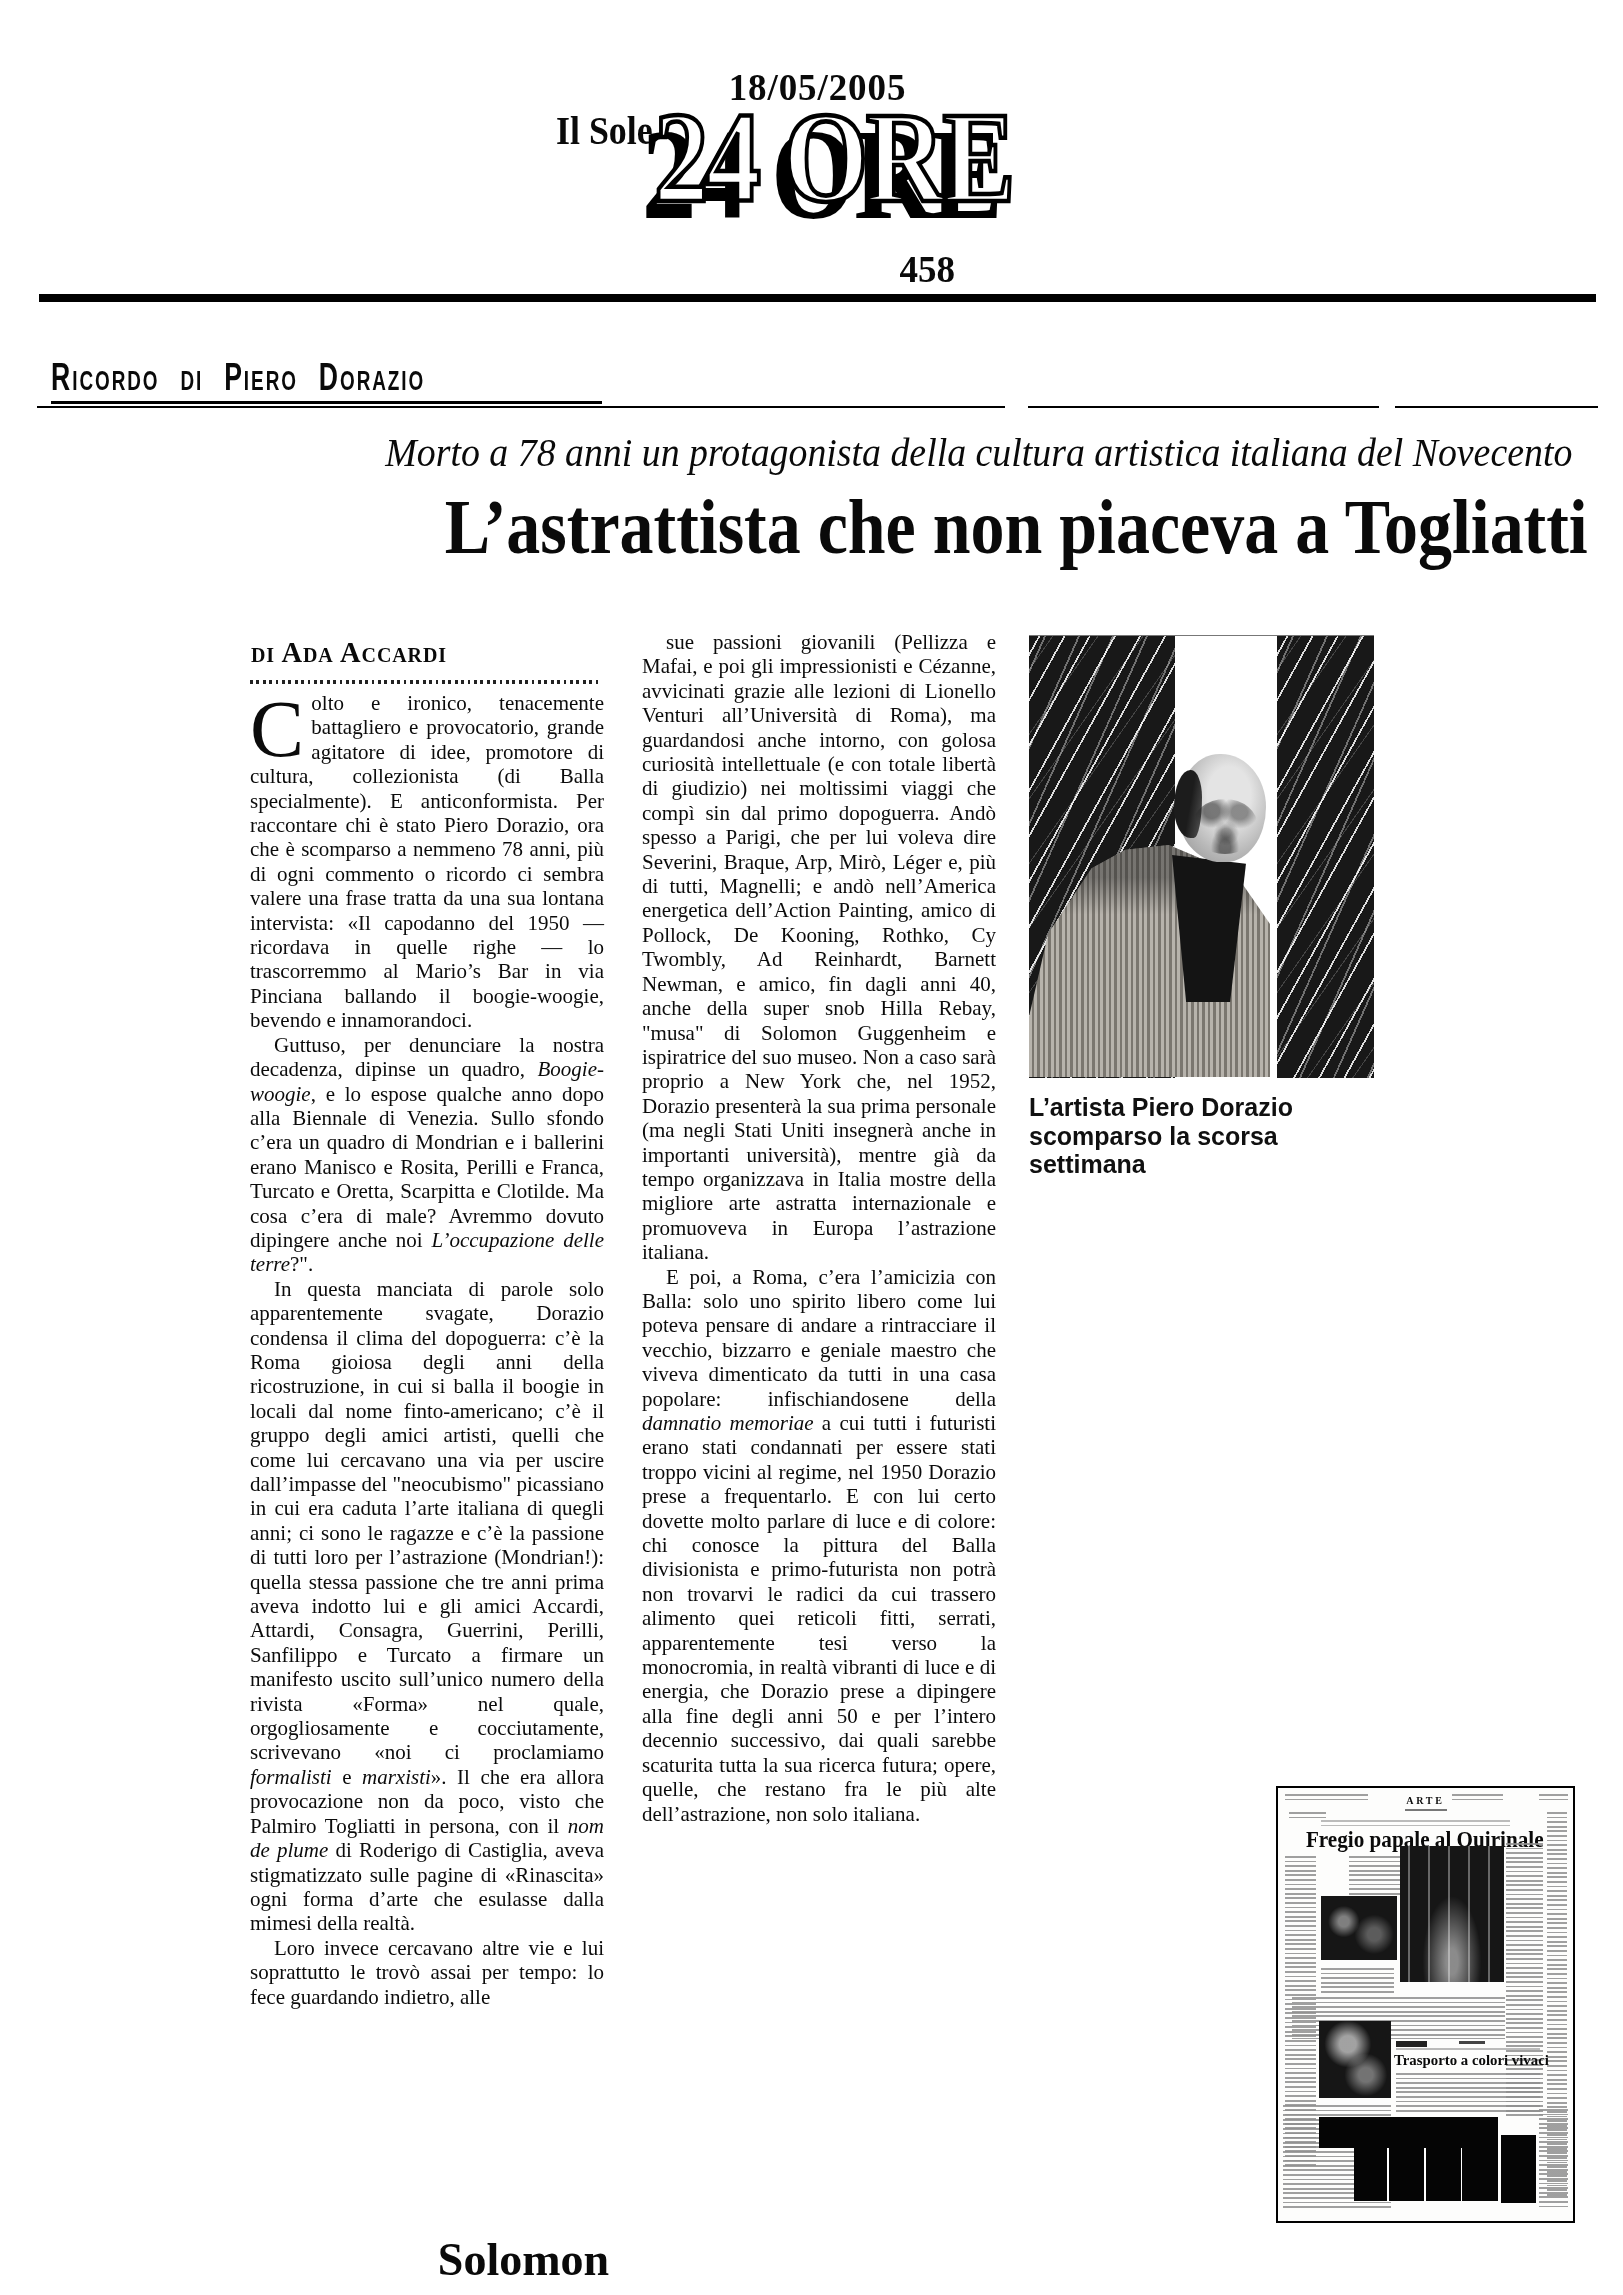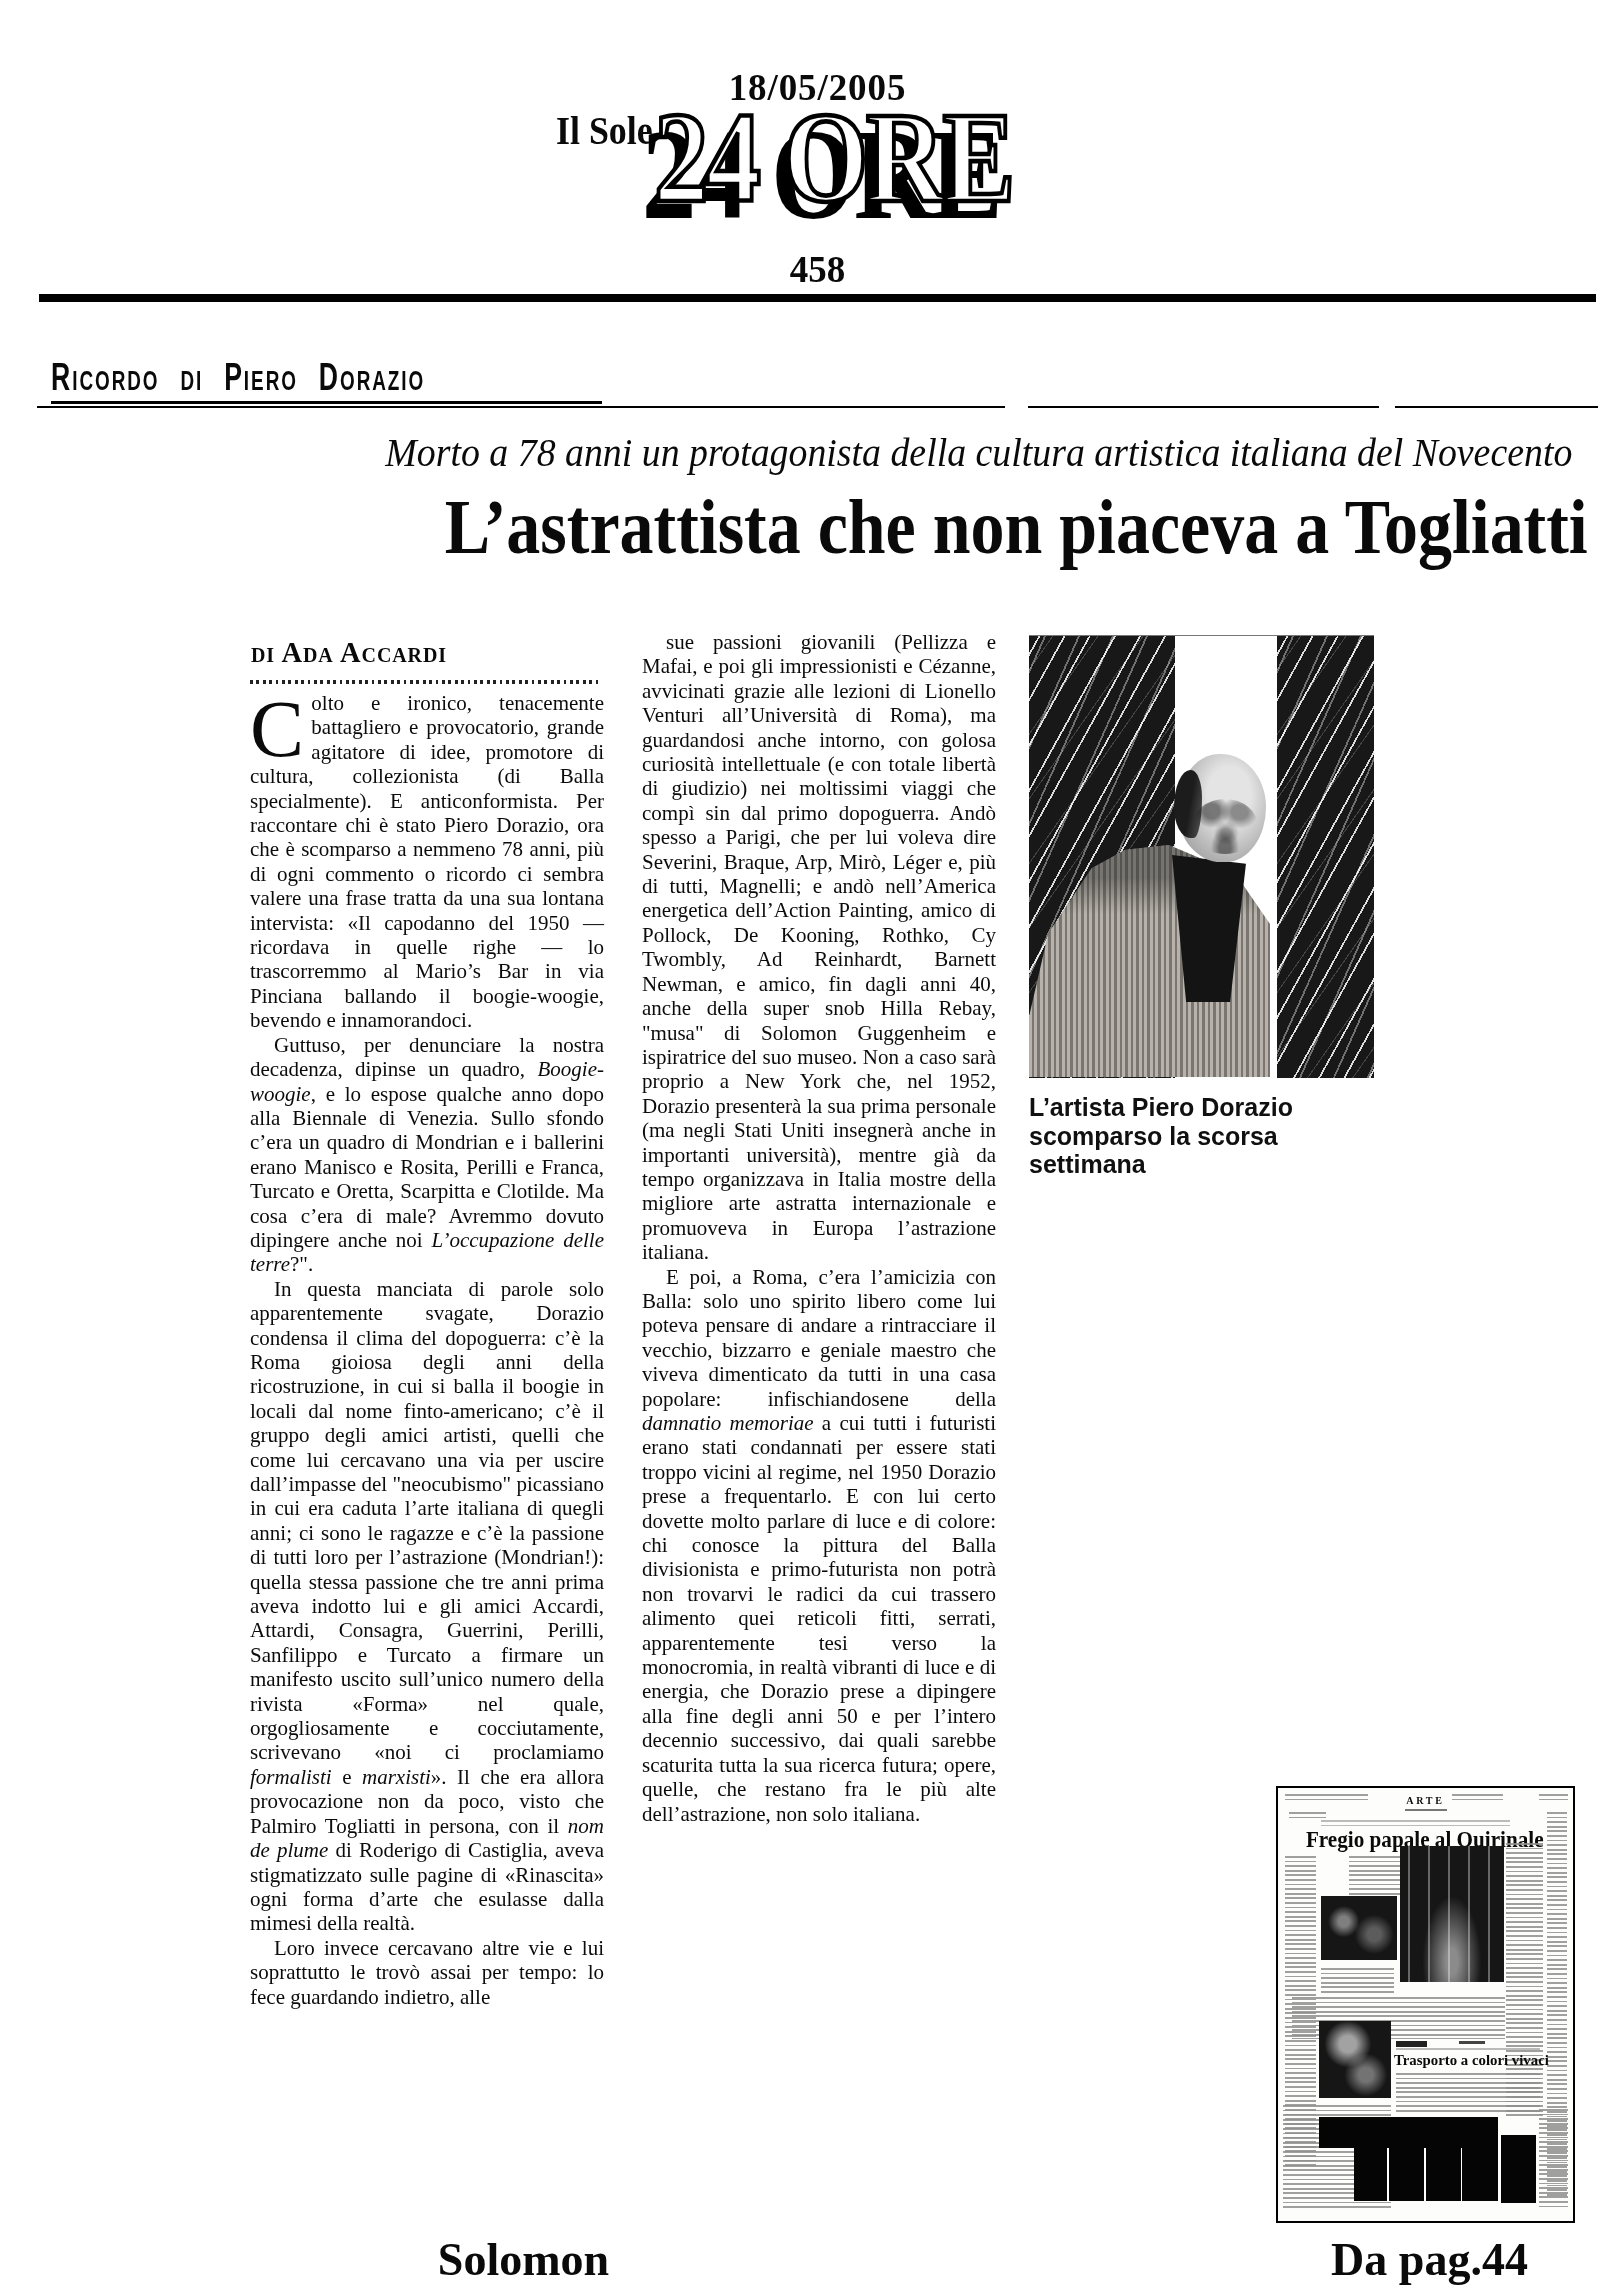--- a/index.html
+++ b/index.html
@@ -8,21 +8,21 @@
   .abs{position:absolute;}
   .serif{font-family:"Liberation Serif",serif;}
 
   
   #masthead-date{left:680px;top:66px;width:275px;text-align:center;
     font-weight:bold;font-size:37px;letter-spacing:0.9px;}
   #logo-prefix{left:556px;top:108px;font-weight:bold;font-size:39px;transform:scaleX(.92);transform-origin:left top;}
   #logo-main{left:654px;top:92px;font-weight:bold;font-size:130px;line-height:1;
     color:#fff;-webkit-text-stroke:4.6px #000;text-shadow:-14.7px 16.5px 0 #000;
     letter-spacing:-2.8px;transform:scaleX(.84);transform-origin:left top;white-space:nowrap;}
-  #masthead-page{left:680px;top:248px;width:275px;text-align:center;font-weight:bold;font-size:37px;}
+  #masthead-page{left:680px;top:248px;width:275px;text-align:right;font-weight:bold;font-size:37px;}
   #rule-top{left:39px;top:294px;width:1557px;height:8.3px;background:#000;}
 
   
   #kicker{left:51px;top:356px;font-family:"Liberation Sans",sans-serif;font-weight:bold;
     font-size:38px;font-variant:small-caps;letter-spacing:2.8px;word-spacing:16.5px;
     transform:scaleX(.70);transform-origin:left top;white-space:nowrap;}
   #kicker-underline{left:51px;top:401px;width:551px;height:2.8px;background:#000;}
   #rule-thin{left:37px;top:406px;width:1561px;height:1.8px;
     background:linear-gradient(90deg,#000 0 62%,transparent 62% 63.5%,#000 63.5% 86%,transparent 86% 87%,#000 87% 100%);}
   #deck{left:367px;top:430px;width:1221px;text-align:center;font-style:italic;
@@ -165,16 +165,15 @@
     <div class="abs serif" id="thumb-h2" style="position:absolute;">Trasporto a colori vivaci</div>
     <div class="tb" style="left:118px;top:285px;width:144px;height:40px"></div>
     <div class="tb" style="left:4.6px;top:317px;width:108px;height:103px"></div>
     <div class="tb" style="left:261px;top:321px;width:28.5px;height:99px"></div>
     <div class="blk" style="left:41px;top:329px;width:179px;height:31px"></div>
     <div class="abs" id="blkrow" style="position:absolute;"></div>
     <div class="blk" style="left:223px;top:347px;width:35px;height:68px"></div>
   </div>
 
   <div class="abs serif" id="footer-section">Solomon</div>
-  <div class="abs serif" id="footer-pageref">Da pag.44</div>
 
 </div>
 
 
 </body></html>

